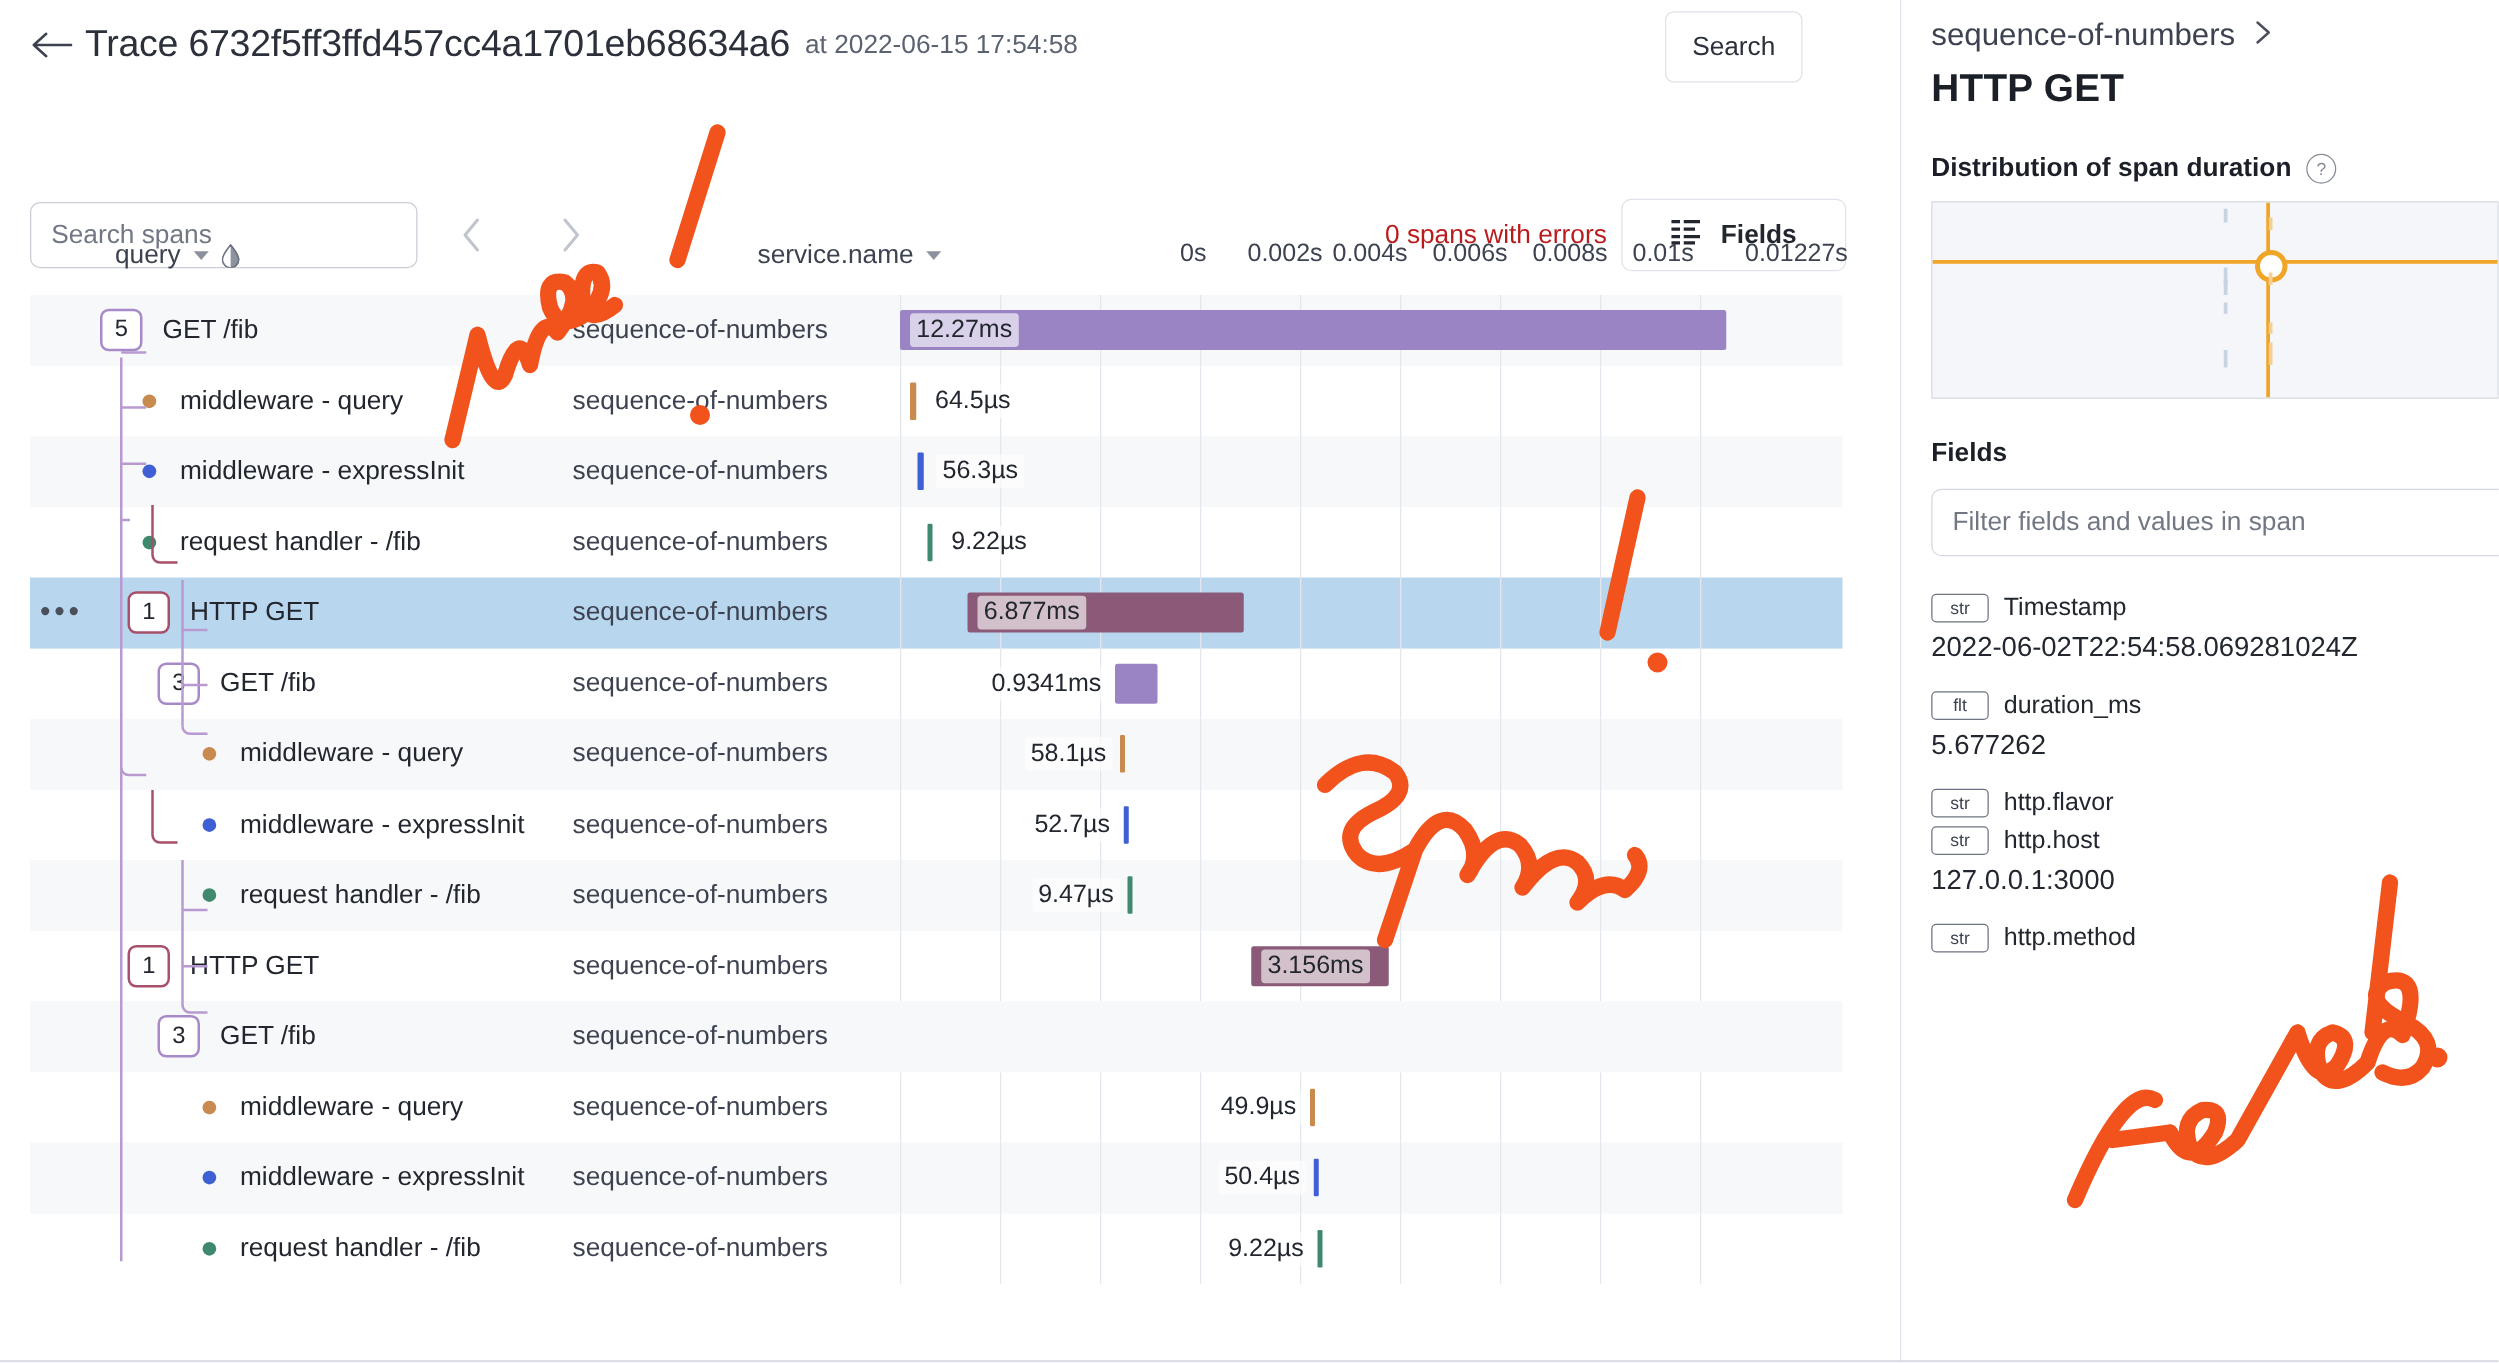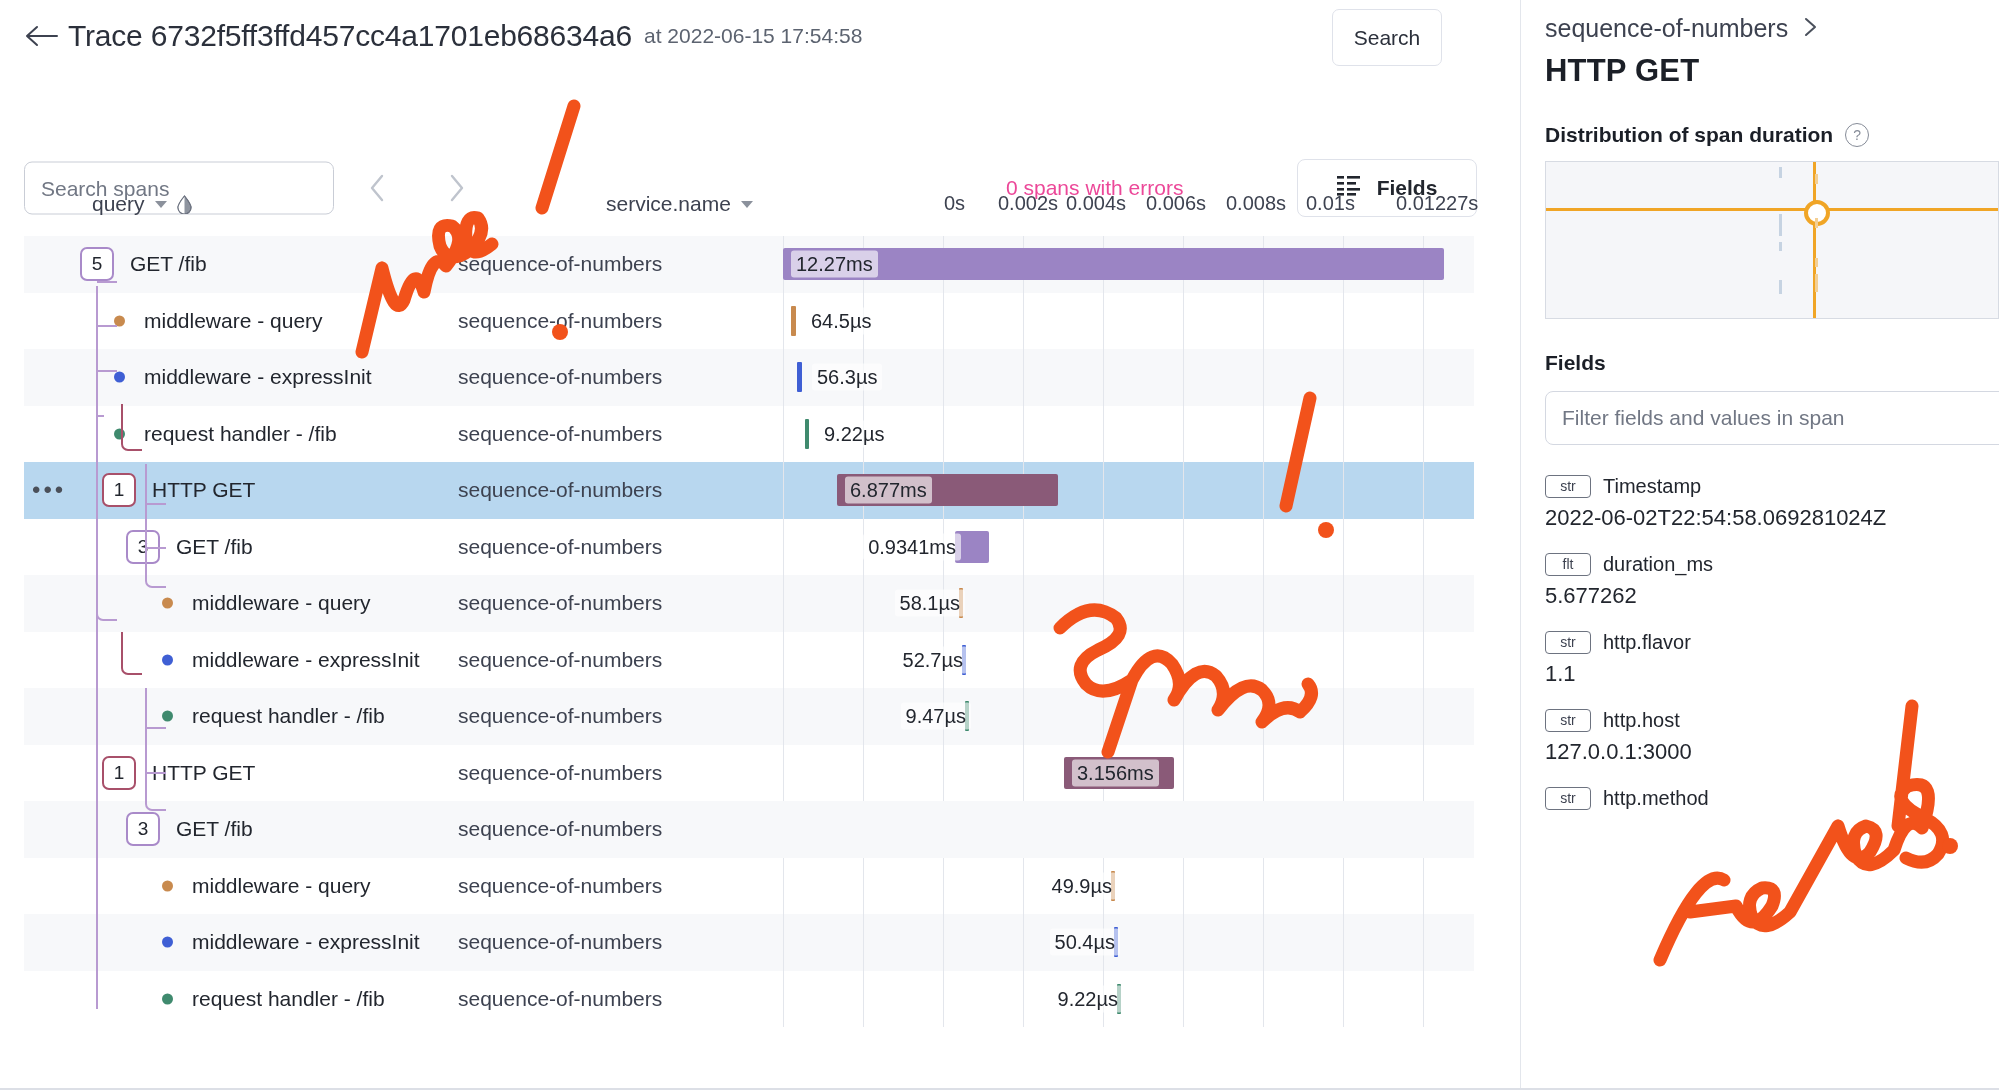--- a/index.html
+++ b/index.html
@@ -47,22 +47,22 @@
   }
   .search-box input::placeholder{color:#717784;}
   .nav-btn{
     position:absolute;top:92px;width:48px;height:48px;border-radius:7px;background:#fff;
     display:flex;align-items:center;justify-content:center;cursor:pointer;
   }
   .nav-prev{left:353px;}
   .nav-next{left:433px;}
   .nav-btn svg{display:block;}
   .errors-label{
-    position:absolute;left:1006px;top:116px;transform:translateY(-50%);
-    font-size:21px;color:#ec4899;white-space:nowrap;
+    position:absolute;left:1108px;top:116px;transform:translateY(-50%);
+    font-size:21px;color:#b91c1c;white-space:nowrap;
   }
   .fields-btn{
     position:absolute;left:1297px;top:116px;transform:translateY(-50%);
     width:178px;height:56px;border:1px solid #dfe2ea;border-radius:8px;background:#fff;
     display:flex;align-items:center;justify-content:center;gap:14px;cursor:pointer;
   }
   .fields-btn .lbl{font-size:21px;font-weight:bold;color:#22262e;}
 
   
   .colhead{position:relative;height:42px;}
@@ -103,21 +103,21 @@
     font-size:19px;color:#22262e;box-sizing:border-box;
   }
   .chip.accent-red{border-color:#a8506a;}
   .leafdot{
     position:absolute;top:50%;transform:translateY(-50%);
     width:11px;height:11px;border-radius:50%;
   }
 
   
   .tl{
-    position:absolute;left:759px;top:0;width:726px;height:100%;padding-left:12px;
+    position:absolute;left:696px;top:0;width:726px;height:100%;
   }
   .gridcol{position:absolute;top:0;bottom:0;width:1px;background:#e3e6ec;}
   .bar{position:absolute;top:50%;transform:translateY(-50%);height:32px;border-radius:2px;}
   .bar.thin{height:30px;border-radius:1px;}
   .durlabel{
     position:absolute;top:50%;transform:translateY(-50%);
     font-size:20px;color:#22262e;white-space:nowrap;
     background:rgba(255,255,255,.62);padding:2px 5px;border-radius:3px;
   }
 
@@ -565,21 +565,20 @@
         <div class="field-val">2022-06-02T22:54:58.069281024Z</div>
         <div class="field-key">
           <span class="type-tag">flt</span>
           <span class="field-name">duration_ms</span>
         </div>
         <div class="field-val">5.677262</div>
         <div class="field-key">
           <span class="type-tag">str</span>
           <span class="field-name">http.flavor</span>
         </div>
-        <div class="field-val">1.1</div>
         <div class="field-key">
           <span class="type-tag">str</span>
           <span class="field-name">http.host</span>
         </div>
         <div class="field-val">127.0.0.1:3000</div>
         <div class="field-key">
           <span class="type-tag">str</span>
           <span class="field-name">http.method</span>
         </div>
         <div style="height: 10px;"></div>

